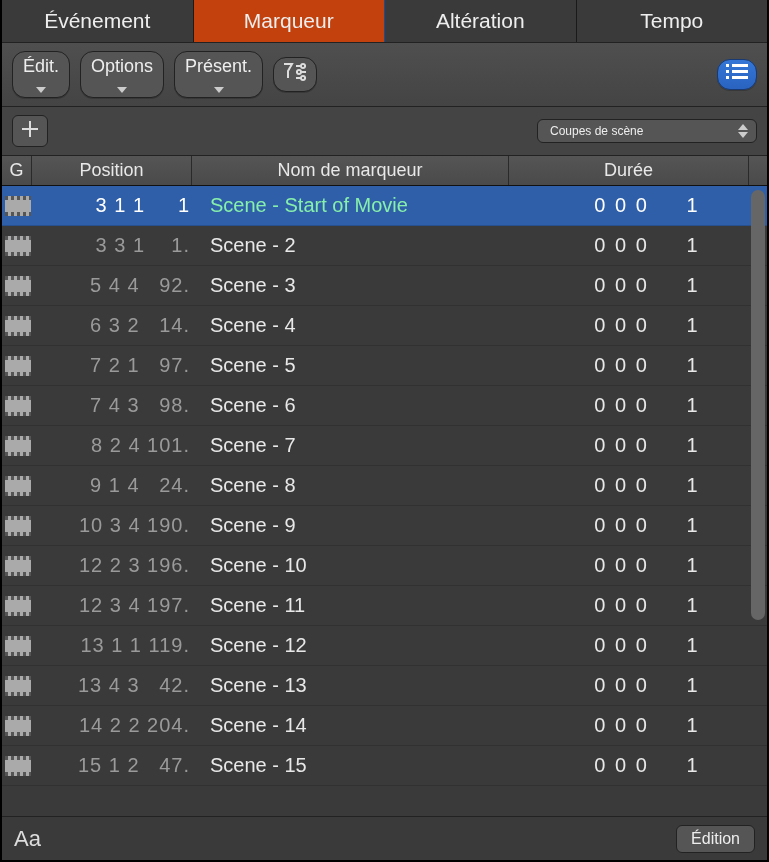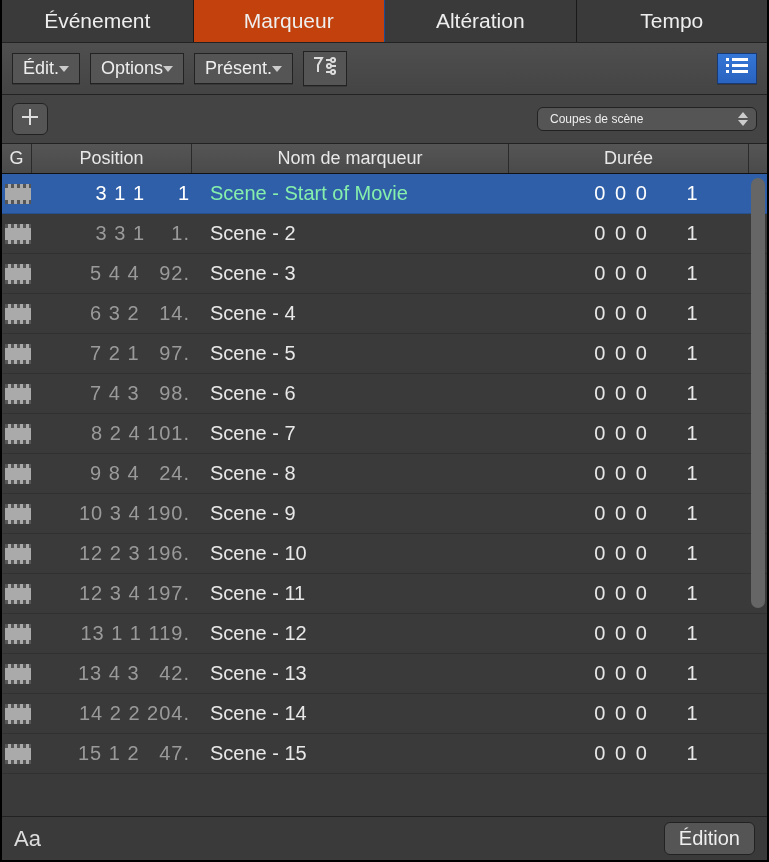--- a/index.html
+++ b/index.html
@@ -45,29 +45,30 @@
     align-items: center;
     gap: 10px;
     padding: 8px 10px;
     background: linear-gradient(#4f4f4f,#444);
     border-top: 1px solid #222;
     border-bottom: 1px solid #222;
   }
   .btn {
     background: #555;
     border: 1px solid #222;
-    border-radius: 0;
+    border-radius: 13px;
     color: #eee;
     padding: 4px 10px;
     font-size: 18px;
     display: inline-flex;
     align-items: center;
-    gap: 0;
+    gap: 10px;
     cursor: pointer;
     box-shadow: 0 1px 0 rgba(0,0,0,.2);
+    flex-direction: column;
   }
   .chev-down {
     width: 10px; height: 6px;
     display: inline-block;
   }
   .chev-down svg { display:block; }
   .toolbar-spacer { flex:1; }
   .btn.icon-only { padding:4px 8px; }
   .btn.primary {
     background: linear-gradient(#3476d6,#2a63c0);
@@ -209,21 +210,21 @@
     border-top:1px solid #222;
     height:44px;
   }
   .footer .spacer{flex:1;}
   .footer-btn {
     background:#555;
     border:1px solid #222;
     border-radius:6px;
     color:#eee;
     padding:4px 14px;
-    font-size:20px;
+    font-size:16px;
     cursor:pointer;
   }
   .aa {
     color:#ddd;
     font-size:22px;
     cursor:pointer;
   }
 </style>
 </head>
 <body>
@@ -390,21 +391,21 @@
         <div class="film-icon"></div>
       </div>
       <div class="pos">8 2 4 101.</div>
       <div class="name">Scene - 7</div>
       <div class="dur">0 0 0     1</div>
     </div>
     <div class="row">
       <div class="film">
         <div class="film-icon"></div>
       </div>
-      <div class="pos">9 8 4   24.</div>
+      <div class="pos">9 1 4   24.</div>
       <div class="name">Scene - 8</div>
       <div class="dur">0 0 0     1</div>
     </div>
     <div class="row">
       <div class="film">
         <div class="film-icon"></div>
       </div>
       <div class="pos">10 3 4 190.</div>
       <div class="name">Scene - 9</div>
       <div class="dur">0 0 0     1</div>

